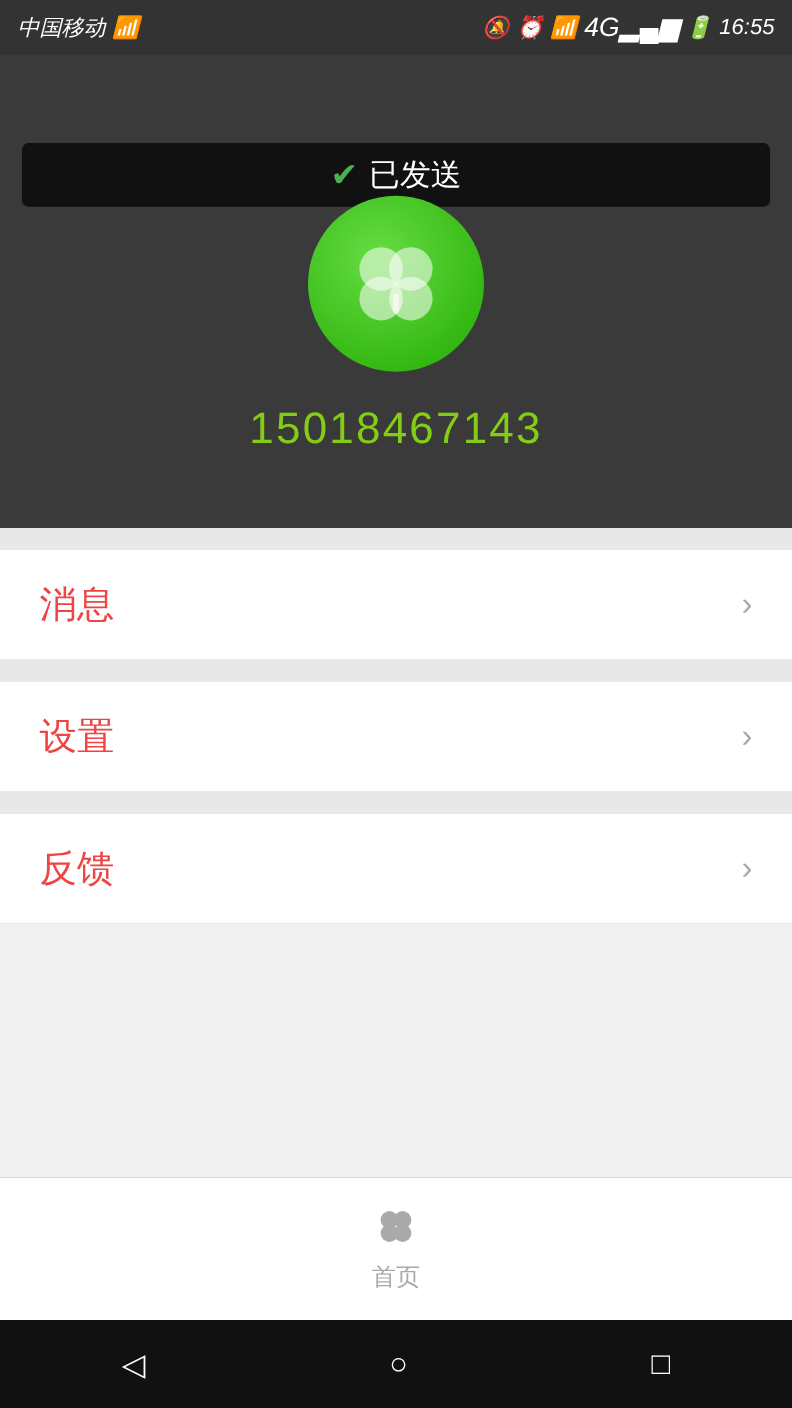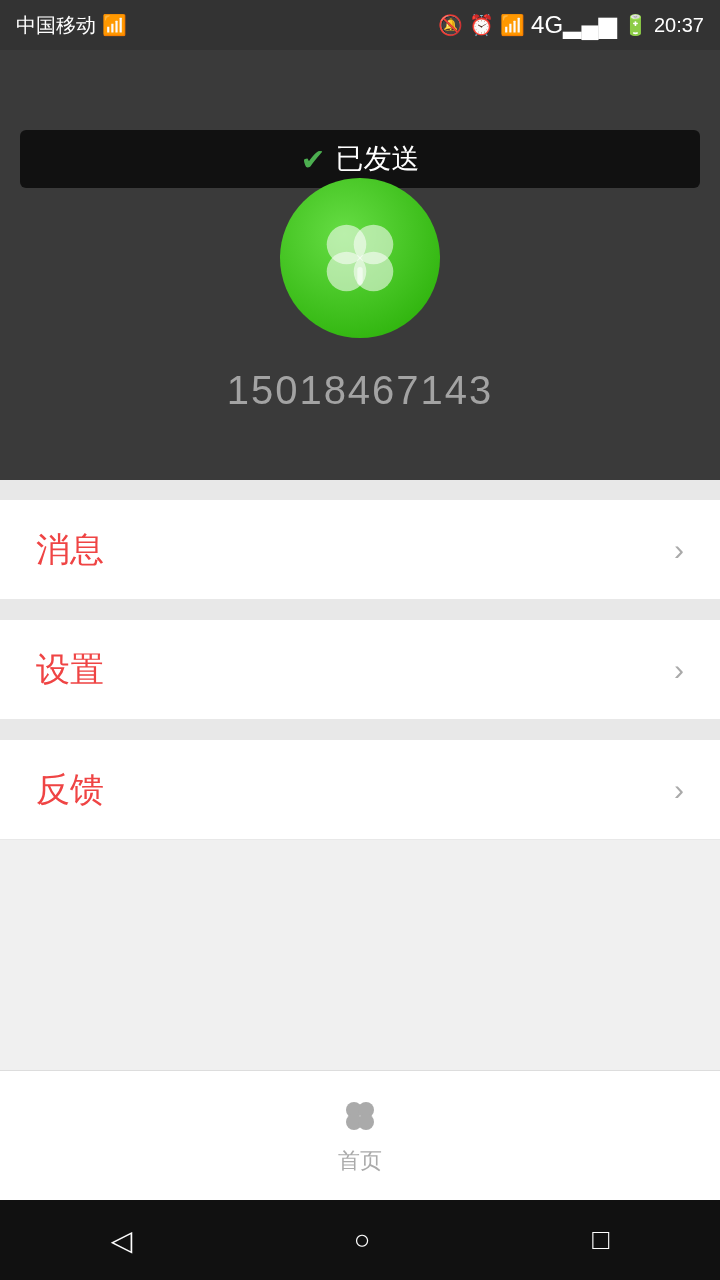--- a/index.html
+++ b/index.html
@@ -17,20 +17,21 @@
     .status-bar {
       width: 100%;
       height: 50px;
       background: #333;
       display: flex;
       align-items: center;
       justify-content: space-between;
       padding: 0 16px;
       color: white;
       font-size: 20px;
+      font-style: italic;
     }
     .status-left {
       display: flex;
       align-items: center;
       gap: 6px;
     }
     .status-right {
       display: flex;
       align-items: center;
       gap: 6px;
@@ -78,21 +79,21 @@
       background: radial-gradient(circle at 40% 35%, #66dd44, #22aa00);
       display: flex;
       align-items: center;
       justify-content: center;
       margin-top: 60px;
       position: relative;
       z-index: 2;
     }
 
     .phone-number {
-      color: #a3a3a3;
+      color: #84cc16;
       font-size: 40px;
       margin-top: 30px;
       letter-spacing: 2px;
     }
 
     
     .section-separator {
       width: 100%;
       height: 20px;
       background: #e8e8e8;
@@ -211,21 +212,21 @@
   <div class="status-left">
     <span>中国移动</span>
     <span>📶</span>
   </div>
   <div class="status-right">
     <span>🔕</span>
     <span>⏰</span>
     <span>📶</span>
     <span style="font-size:24px;">4G▂▄▆</span>
     <span>🔋</span>
-    <span>20:37</span>
+    <span>16:55</span>
   </div>
 </div>
 
 <div class="profile-header">
 
   <div class="sent-banner">
     <span class="check-icon">✔</span>
     <span>已发送</span>
   </div>
 

